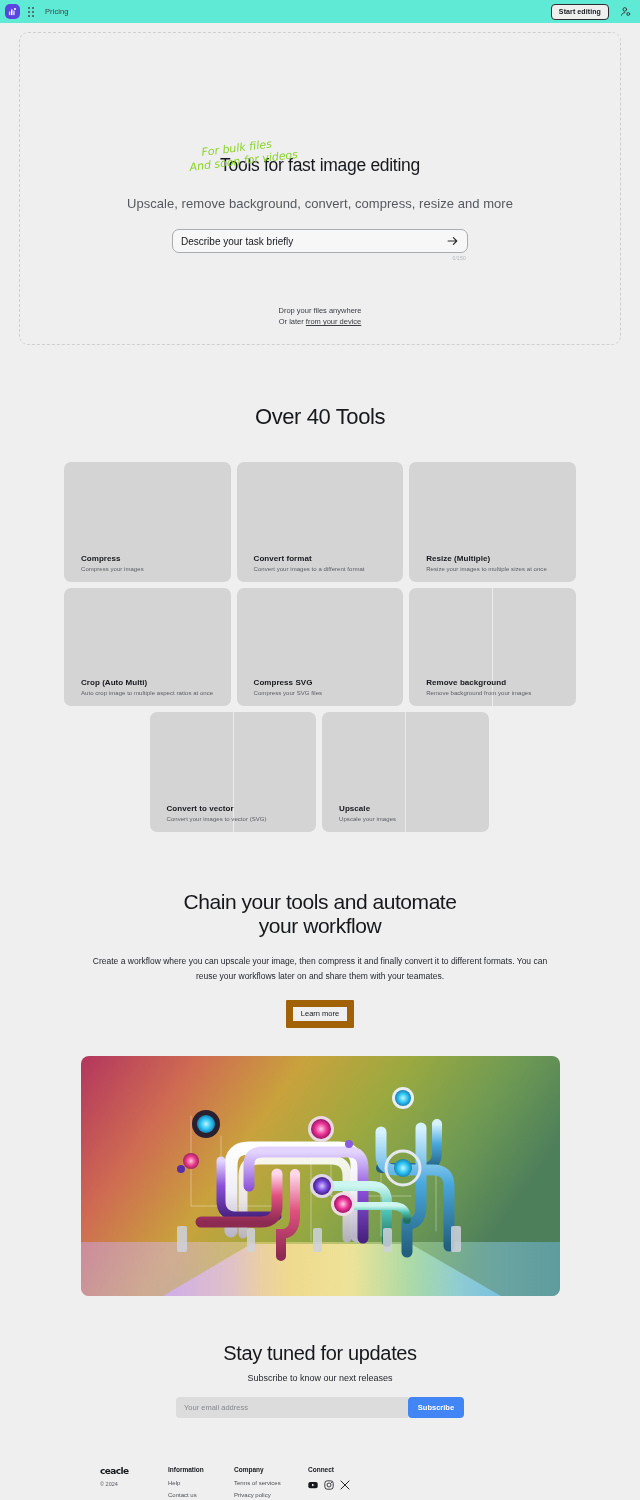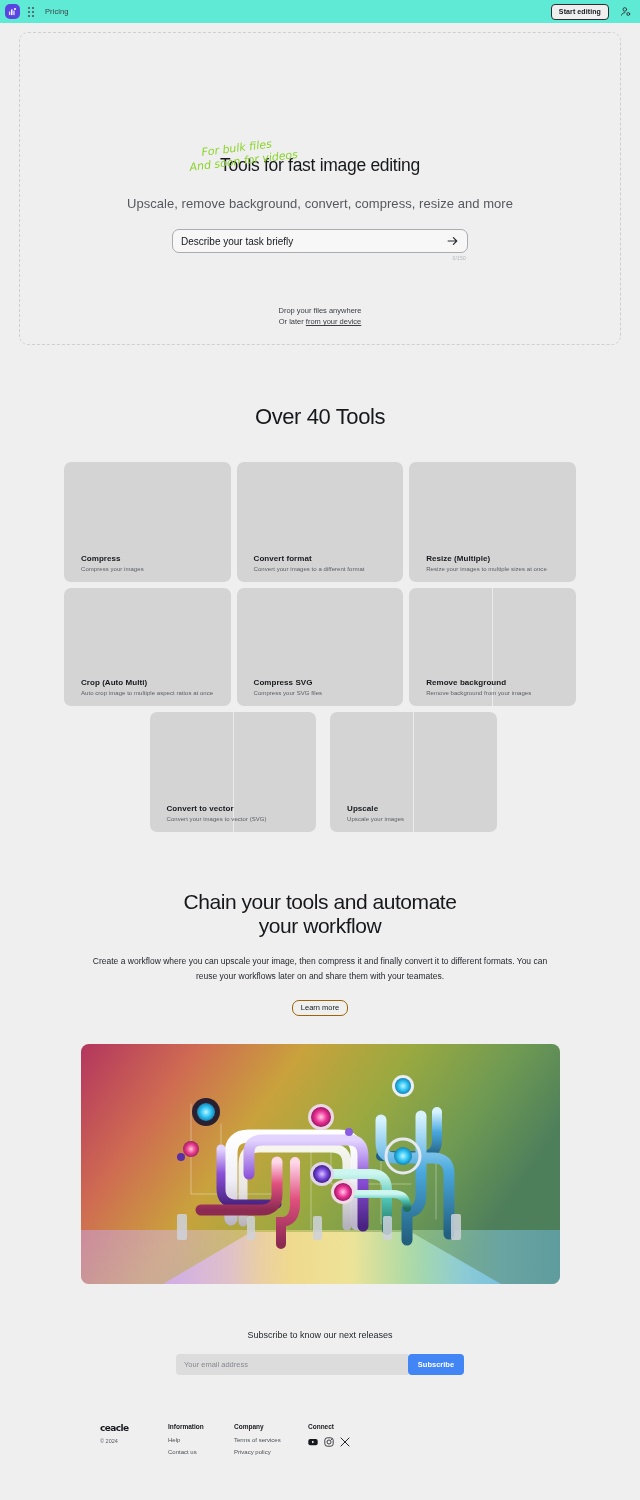--- a/index.html
+++ b/index.html
@@ -104,34 +104,34 @@
     flex: 0 0 166.6px;
   }
   .tool-card.row2 { height: 118px; }
   .tool-card .divider {
     position: absolute; top: 0; bottom: 0; left: 50%;
     width: 1px; background: rgba(255,255,255,.55);
   }
   .tool-card .caption { position: absolute; left: 17px; bottom: 10px; right: 9px; }
   .tool-name { font-size: 8px; font-weight: 700; color: #16181c; letter-spacing: .05px; }
   .tool-desc { font-size: 6px; color: #5a5d63; margin-top: 3px; letter-spacing: .05px; }
-  .tools-row3 { margin: 6px auto 0 auto; width: 341px; display: flex; gap: 14px; }
+  .tools-row3 { margin: 6px auto 0 auto; width: 341px; display: flex; gap: 6px; }
   .tools-row3 .tool-card { flex: 0 0 166.6px; height: 120px; }
 
   
   .chain { margin-top: 58px; text-align: center; padding: 0 84px; }
   .chain h2 {
     font-size: 21px; font-weight: 400; line-height: 1.12; letter-spacing: -.45px;
   }
   .chain p {
     margin-top: 17px; font-size: 8.5px; line-height: 1.75; color: #25282d;
   }
   .learn-btn {
     margin-top: 16px;
-    border: 1px solid #a16207; border-radius: 7px; background: transparent;
+    border: 7px solid #a16207; border-radius: 1px; background: transparent;
     font-size: 7.5px; padding: 3.5px 8px; font-family: "Liberation Sans", sans-serif;
     color:#16181c; line-height:1;
   }
 
   
   .illus-wrap {
     margin: 28px auto 0 auto; width: 479px; height: 240px;
     border-radius: 8px; overflow: hidden; position: relative;
   }
   .illus-wrap svg { display: block; width: 100%; height: 100%; }
@@ -427,20 +427,21 @@
         <circle cx="262" cy="148" r="12" fill="#f0dbe6"></circle>
           <circle cx="262" cy="148" r="9" fill="url(#glowPink)"></circle>
         <circle cx="110" cy="105" r="8" fill="url(#glowPink)" opacity=".9"></circle>
         <circle cx="100" cy="113" r="4" fill="#5a2ea8"></circle>
         <circle cx="268" cy="88" r="4" fill="#8b5ce0"></circle>
       </g>
     </svg>
   </div>
 
   <div class="news">
+    <h2>Stay tuned for updates</h2>
     <p>Subscribe to know our next releases</p>
     <div class="sub-row">
       <input class="email-input" type="email" placeholder="Your email address" style="">
       <button class="sub-btn">Subscribe</button>
     </div>
   </div>
 
   <div class="footer">
     <div class="fcol brand">
       <div class="brand-name">ceacle</div>

